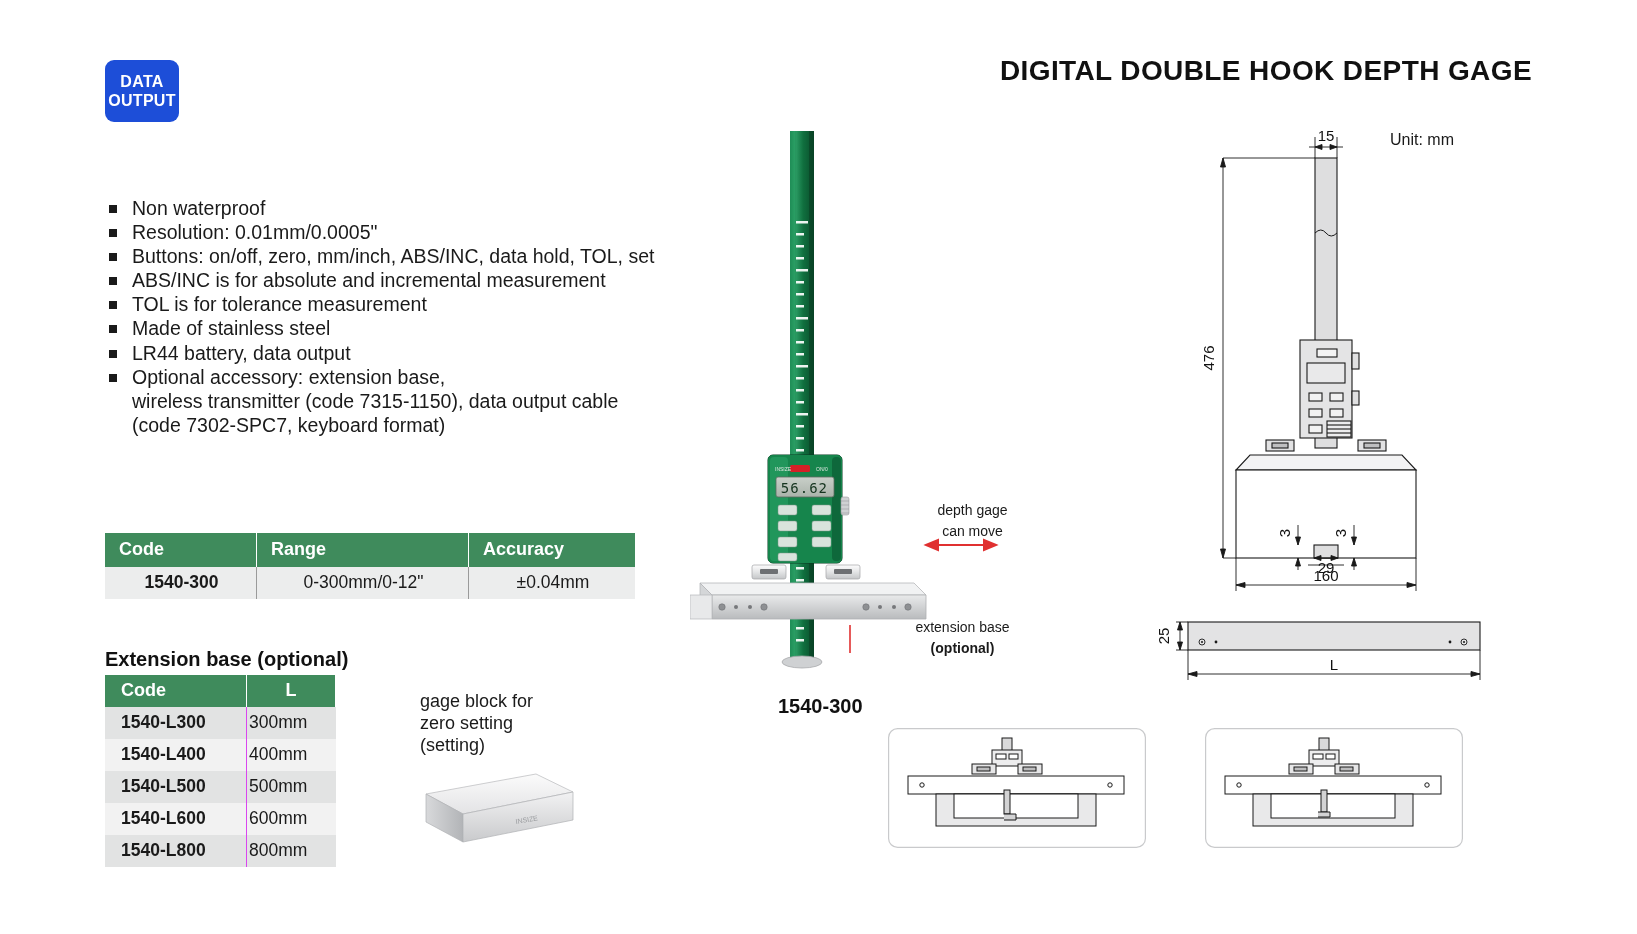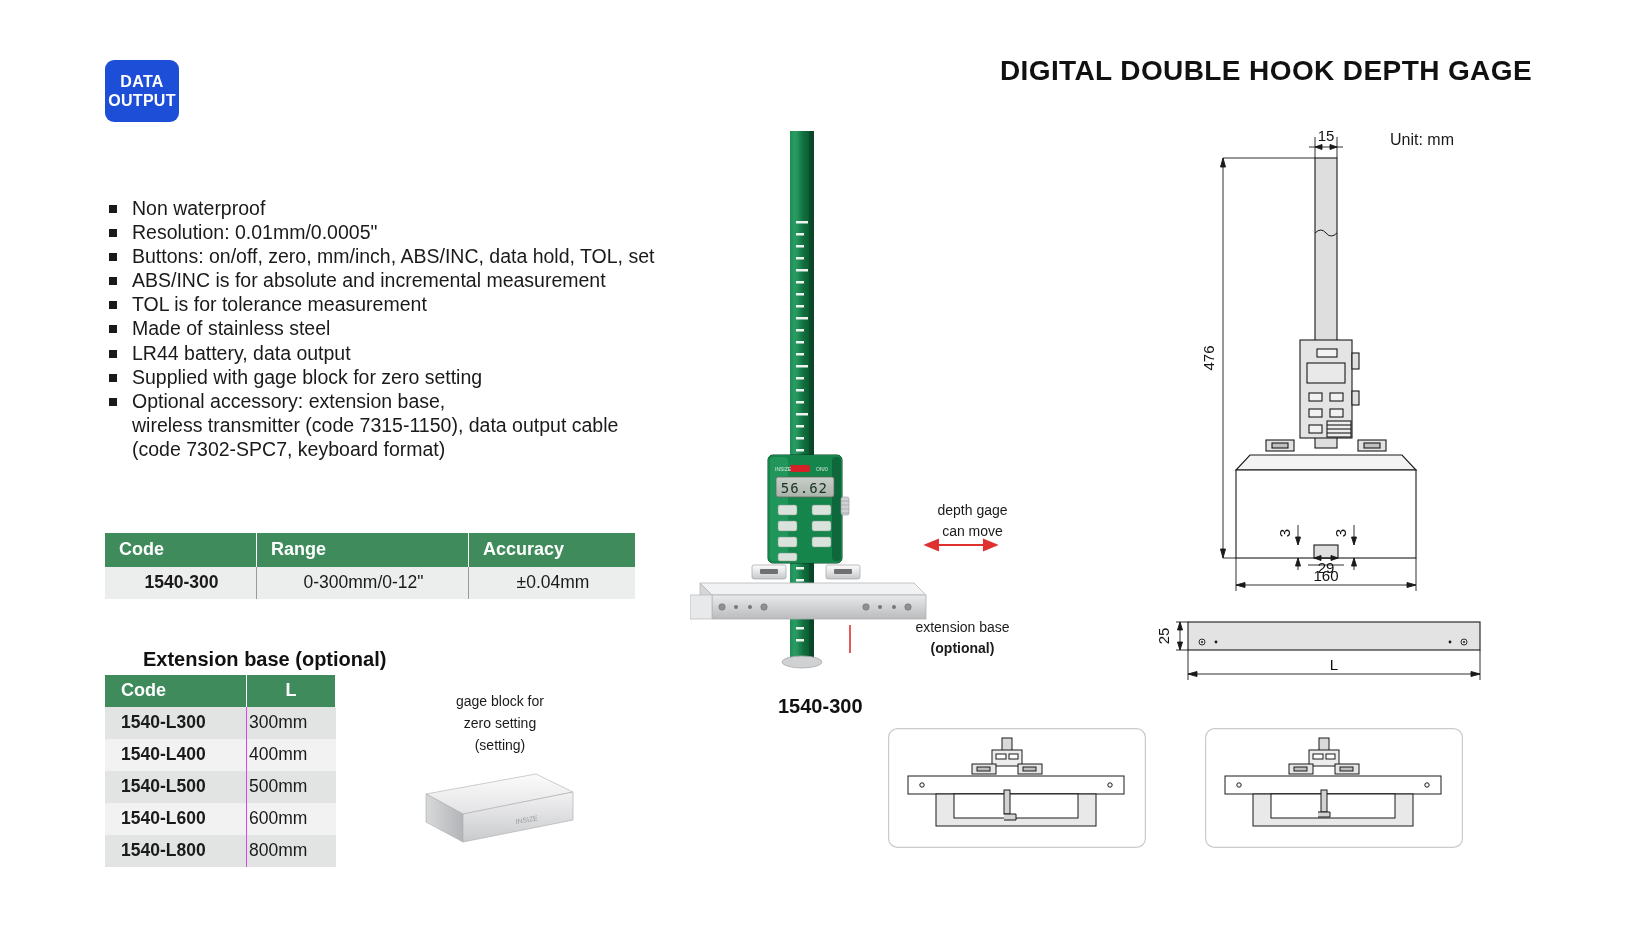--- a/index.html
+++ b/index.html
@@ -66,21 +66,21 @@
     text-align:center;
   }
   .spec-table td:first-child{font-weight:bold;text-align:center;}
   .spec-table td:last-child{border-right:none;}
   .spec-table .c-code{width:125px;}
   .spec-table .c-range{width:185px;}
   .spec-table .c-acc{width:140px;}
 
   .ext-title{
     position:absolute;left:105px;top:648px;
-    font-size:20px;font-weight:bold;color:#111;margin-left:38px;
+    font-size:20px;font-weight:bold;color:#111;
   }
   .ext-table{
     position:absolute;left:105px;top:675px;
     border-collapse:collapse;font-size:17.5px;
   }
   .ext-table th{
     background:#3f8b5c;color:#fff;font-weight:bold;
     text-align:left;padding:5px 12px 6px 16px;
     border-right:1px solid #fff;font-size:18px;
   }
@@ -90,21 +90,21 @@
     color:#1a1a1a;
   }
   .ext-table td.code{font-weight:bold;width:115px;}
   .ext-table td.len{border-right:none;padding-left:2px;}
   .ext-table tr:nth-child(odd) td{background:#e2e3e3;}
   .ext-table tr:nth-child(even) td{background:#f2f2f2;}
 
   
   .block-cap{
     position:absolute;left:420px;top:690px;width:160px;
-    text-align:center;font-size:14px;line-height:22px;color:#1a1a1a;
+    font-size:18px;line-height:22px;color:#1a1a1a;
   }
   .block-photo{
     position:absolute;left:418px;top:762px;width:160px;height:90px;
   }
 
   
   .photo{position:absolute;left:690px;top:125px;width:360px;height:560px;}
   .prod-code{
     position:absolute;left:778px;top:695px;
     font-size:20px;font-weight:bold;color:#111;
@@ -163,21 +163,20 @@
     <div class="feat">
       <span class="bullet"></span>
       <span>Made of stainless steel</span>
     </div>
     <div class="feat">
       <span class="bullet"></span>
       <span>LR44 battery, data output</span>
     </div>
     <div class="feat">
       <span class="bullet"></span>
-      <span>Supplied with gage block for zero setting</span>
     </div>
     <div class="feat">
       <span class="bullet"></span>
       <span>Optional accessory: extension base,</span>
     </div>
     <div class="feat" style="padding-left:27px;">
       <span>wireless transmitter (code <b>7315-1150</b>), data output cable</span>
     </div>
     <div class="feat" style="padding-left:27px;">
       <span>(code <b>7302-SPC7</b>, keyboard format)</span>

